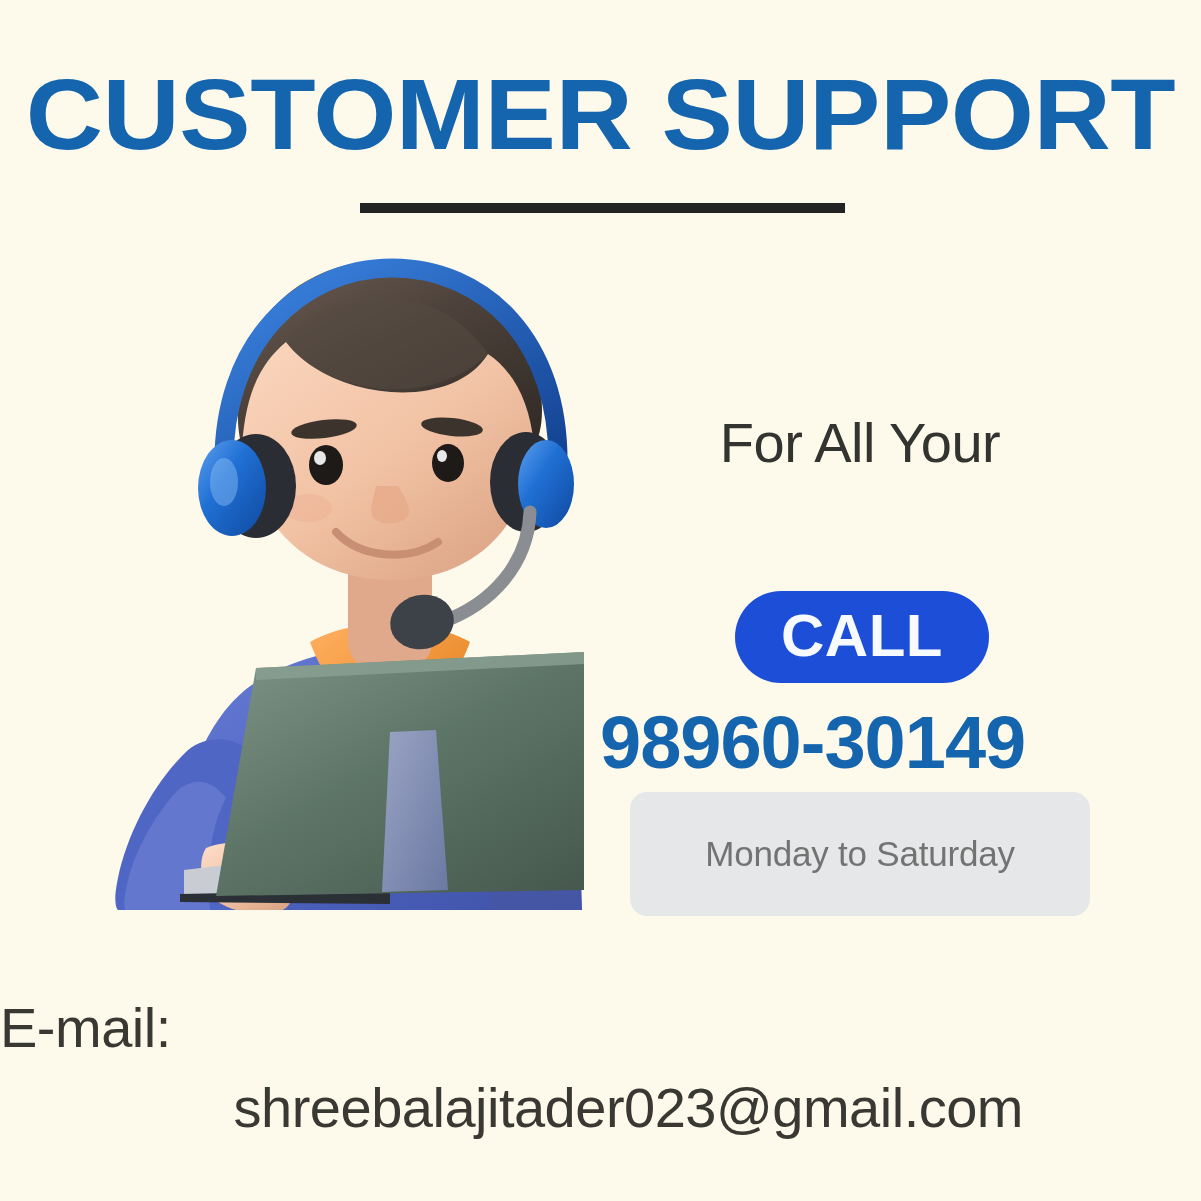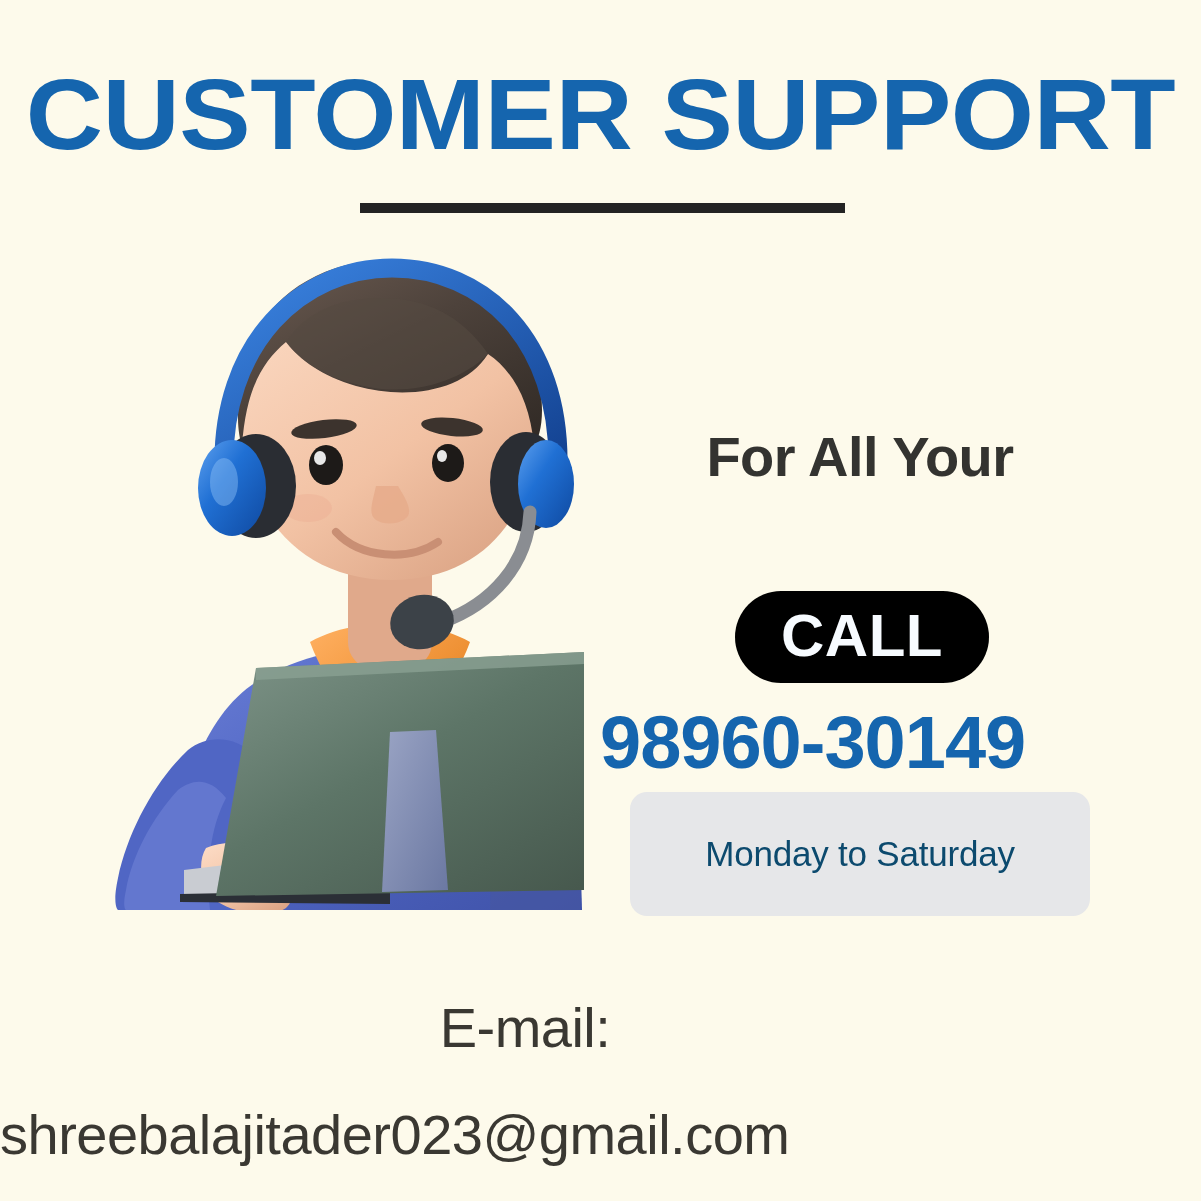--- a/index.html
+++ b/index.html
@@ -41,38 +41,38 @@
     top: 203px;
     width: 485px;
     height: 10px;
     background: #232323;
   }
 
   
   .tagline {
     position: absolute;
     left: 610px;
-    top: 412px;
+    top: 398px;
     width: 500px;
     text-align: center;
     color: #333330;
-    font-weight: 700;
+    font-weight: 400;
     font-size: 56px;
     line-height: 1.62;
     letter-spacing: -0.5px;
   }
   .tagline .l2 { display: block; }
 
   .call-pill {
     position: absolute;
     left: 735px;
     top: 591px;
     width: 254px;
     height: 92px;
-    background: #000000;
+    background: #1d4ed8;
     border-radius: 46px;
     display: flex;
     align-items: center;
     justify-content: center;
   }
   .call-pill span {
     color: #f7fbff;
     font-weight: 700;
     font-size: 60px;
     letter-spacing: 0.5px;
@@ -101,54 +101,53 @@
     width: 460px;
     height: 124px;
     background: #e6e7e9;
     border-radius: 17px;
     display: flex;
     flex-direction: column;
     align-items: center;
     justify-content: center;
   }
   .hours-box .hline {
-    color: #0c4a6e;
+    color: #737373;
     font-size: 35px;
     font-weight: 400;
     line-height: 1.62;
     letter-spacing: -0.2px;
     white-space: nowrap;
   }
 
   
   .email-label {
     position: absolute;
     left: 0;
     top: 1000px;
     width: 1050px;
-    text-align: center;
-    color: #3a3832;
-    font-size: 56px;
-    font-weight: 400;
-    letter-spacing: -0.5px;
-    line-height: 1;
-  }
-  .email-address {
-    position: absolute;
-    left: 0;
-    top: 1080px;
-    width: 1023px;
     text-align: left;
     color: #3a3832;
     font-size: 56px;
     font-weight: 400;
     letter-spacing: -0.5px;
     line-height: 1;
+  }
+  .email-address {
+    position: absolute;
+    left: 0;
+    top: 1080px;
+    width: 1023px;
+    text-align: right;
+    color: #3a3832;
+    font-size: 56px;
+    font-weight: 400;
+    letter-spacing: -0.5px;
+    line-height: 1;
     white-space: nowrap;
-    margin-top: 27px;
   }
 
   
   .illustration {
     position: absolute;
     left: 60px;
     top: 250px;
     width: 540px;
     height: 660px;
   }

